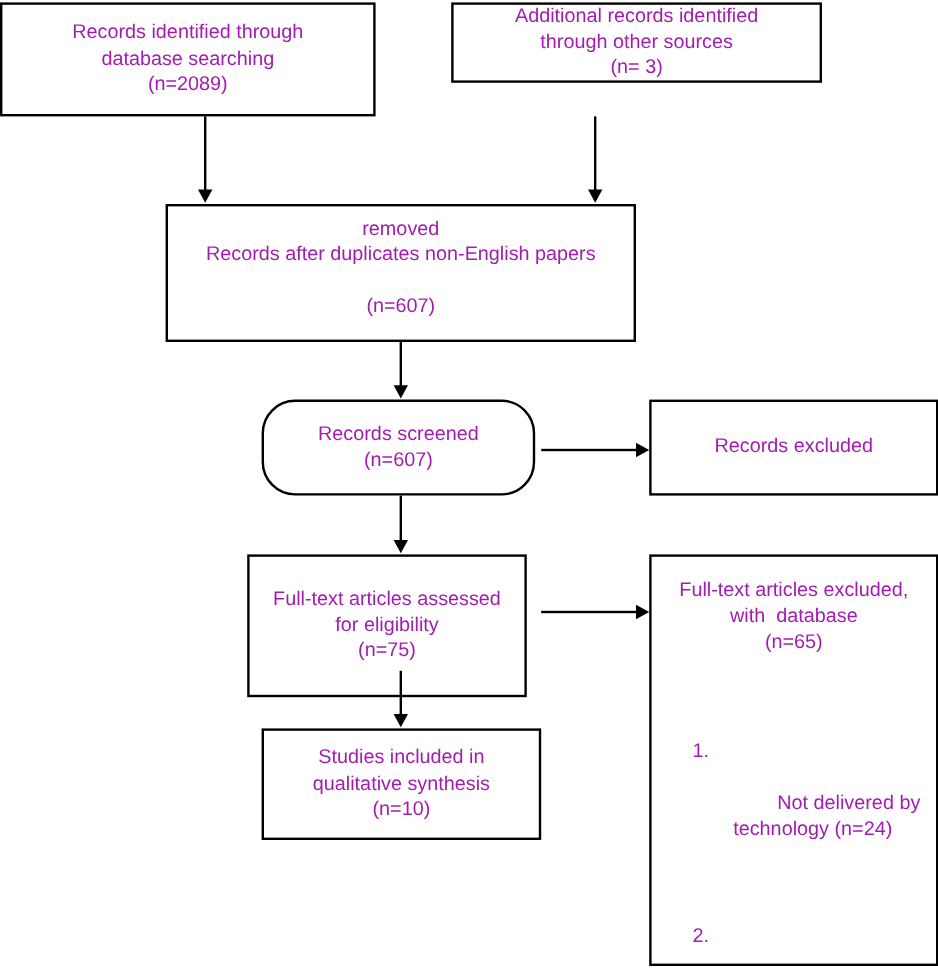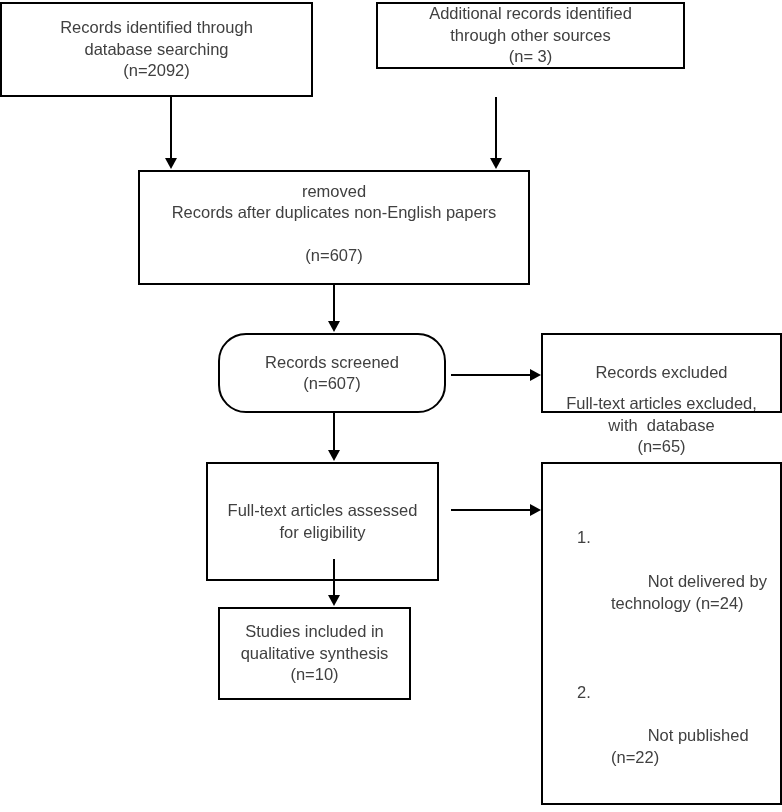--- a/index.html
+++ b/index.html
@@ -6,21 +6,21 @@
     margin: 0;
     padding: 0;
     background: #ffffff;
   }
   #canvas {
     position: relative;
     width: 782px;
     height: 812px;
     background: #ffffff;
     font-family: "Liberation Sans", sans-serif;
-    color: #404040;
+    color: #a21caf;
     overflow: hidden;
   }
   .box {
     position: absolute;
     box-sizing: border-box;
     border: 2px solid #000000;
     background: #ffffff;
     display: flex;
     flex-direction: column;
     align-items: center;
@@ -35,23 +35,23 @@
     width: 100%;
   }
   
   #box-db-search      { left: 0px;   top: 2px;   width: 313px; height: 95px; }
   #box-other-sources  { left: 376px; top: 2px;   width: 309px; height: 67px; }
   #box-duplicates     { left: 138px; top: 170px; width: 392px; height: 115px;
                         justify-content: flex-start; padding-top: 9px; }
   #box-screened       { left: 218px; top: 333px; width: 228px; height: 80px; border-radius: 28px; }
   #box-excluded       { left: 541px; top: 333px; width: 241px; height: 80px; }
   #box-fulltext       { left: 206px; top: 462px; width: 233px; height: 119px; }
-  #box-studies        { left: 218px; top: 607px; width: 193px; height: 93px; }
+  #box-studies        { left: 218px; top: 607px; width: 233px; height: 93px; }
   #box-fulltext-excl  { left: 541px; top: 462px; width: 241px; height: 343px;
-                        justify-content: center; padding-top: 6px; }
+                        justify-content: flex-start; padding-top: 18px; }
 
   
   .reasons {
     margin: 0;
     padding: 0;
     list-style: none;
     text-align: left;
     width: 100%;
     box-sizing: border-box;
     padding-left: 34px;
@@ -100,21 +100,21 @@
   }
 </style>
 </head>
 <body>
 
 <div id="canvas">
 
   <div class="box" id="box-db-search">
     <span class="line">Records identified through</span>
     <span class="line">database searching</span>
-    <span class="line">(n=2092)</span>
+    <span class="line">(n=2089)</span>
   </div>
 
   <div class="box" id="box-other-sources">
     <span class="line">Additional records identified</span>
     <span class="line">through other sources</span>
     <span class="line">(n= 3)</span>
   </div>
 
   <div class="vline" style="left:170px; top:97px; height:62px;"></div>
   <div class="arrow-down" style="left:165px; top:158px;"></div>
@@ -143,20 +143,21 @@
 
   <div class="hline" style="left:451px; top:374px; width:80px;"></div>
   <div class="arrow-right" style="left:530px; top:369px;"></div>
 
   <div class="vline" style="left:333px; top:413px; height:38px;"></div>
   <div class="arrow-down" style="left:328px; top:450px;"></div>
 
   <div class="box" id="box-fulltext">
     <span class="line">Full-text articles assessed</span>
     <span class="line">for eligibility</span>
+    <span class="line">(n=75)</span>
   </div>
 
   <div class="box" id="box-fulltext-excl">
     <span class="line">Full-text articles excluded,</span>
     <span class="line">with  database</span>
     <span class="line">(n=65)</span>
 
     <ol class="reasons">
       <li>
         <span class="num">1.</span>

